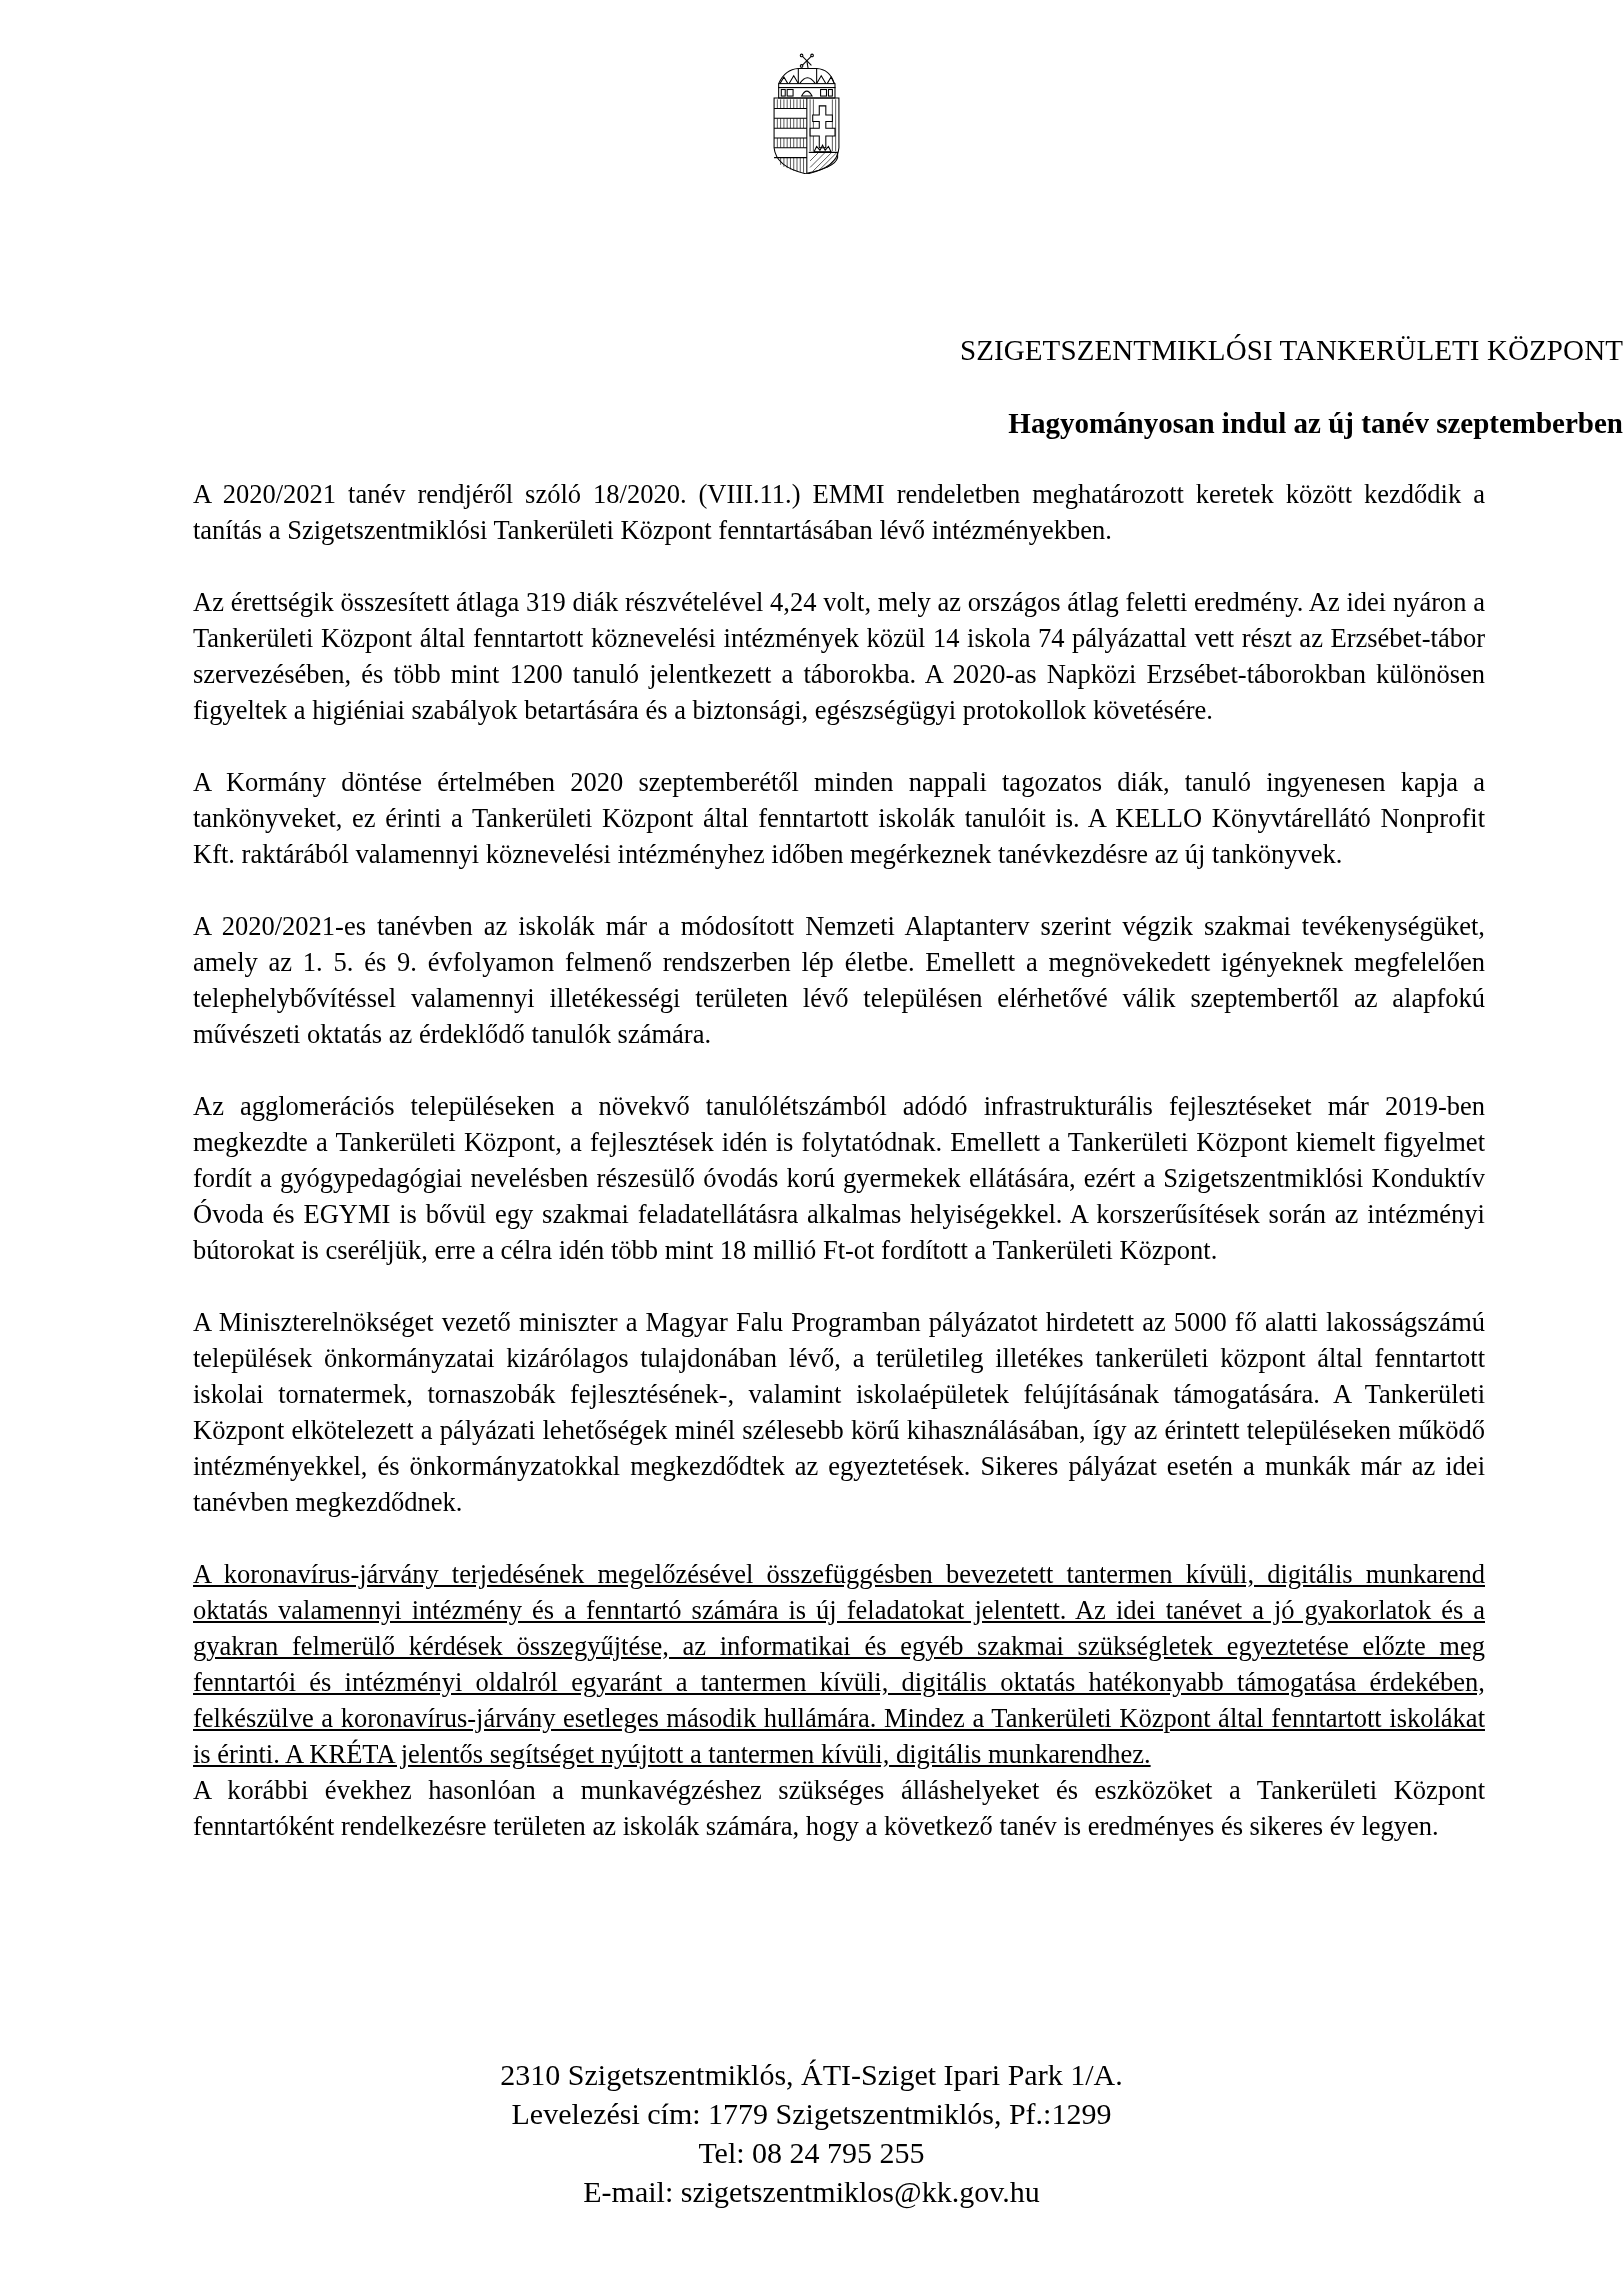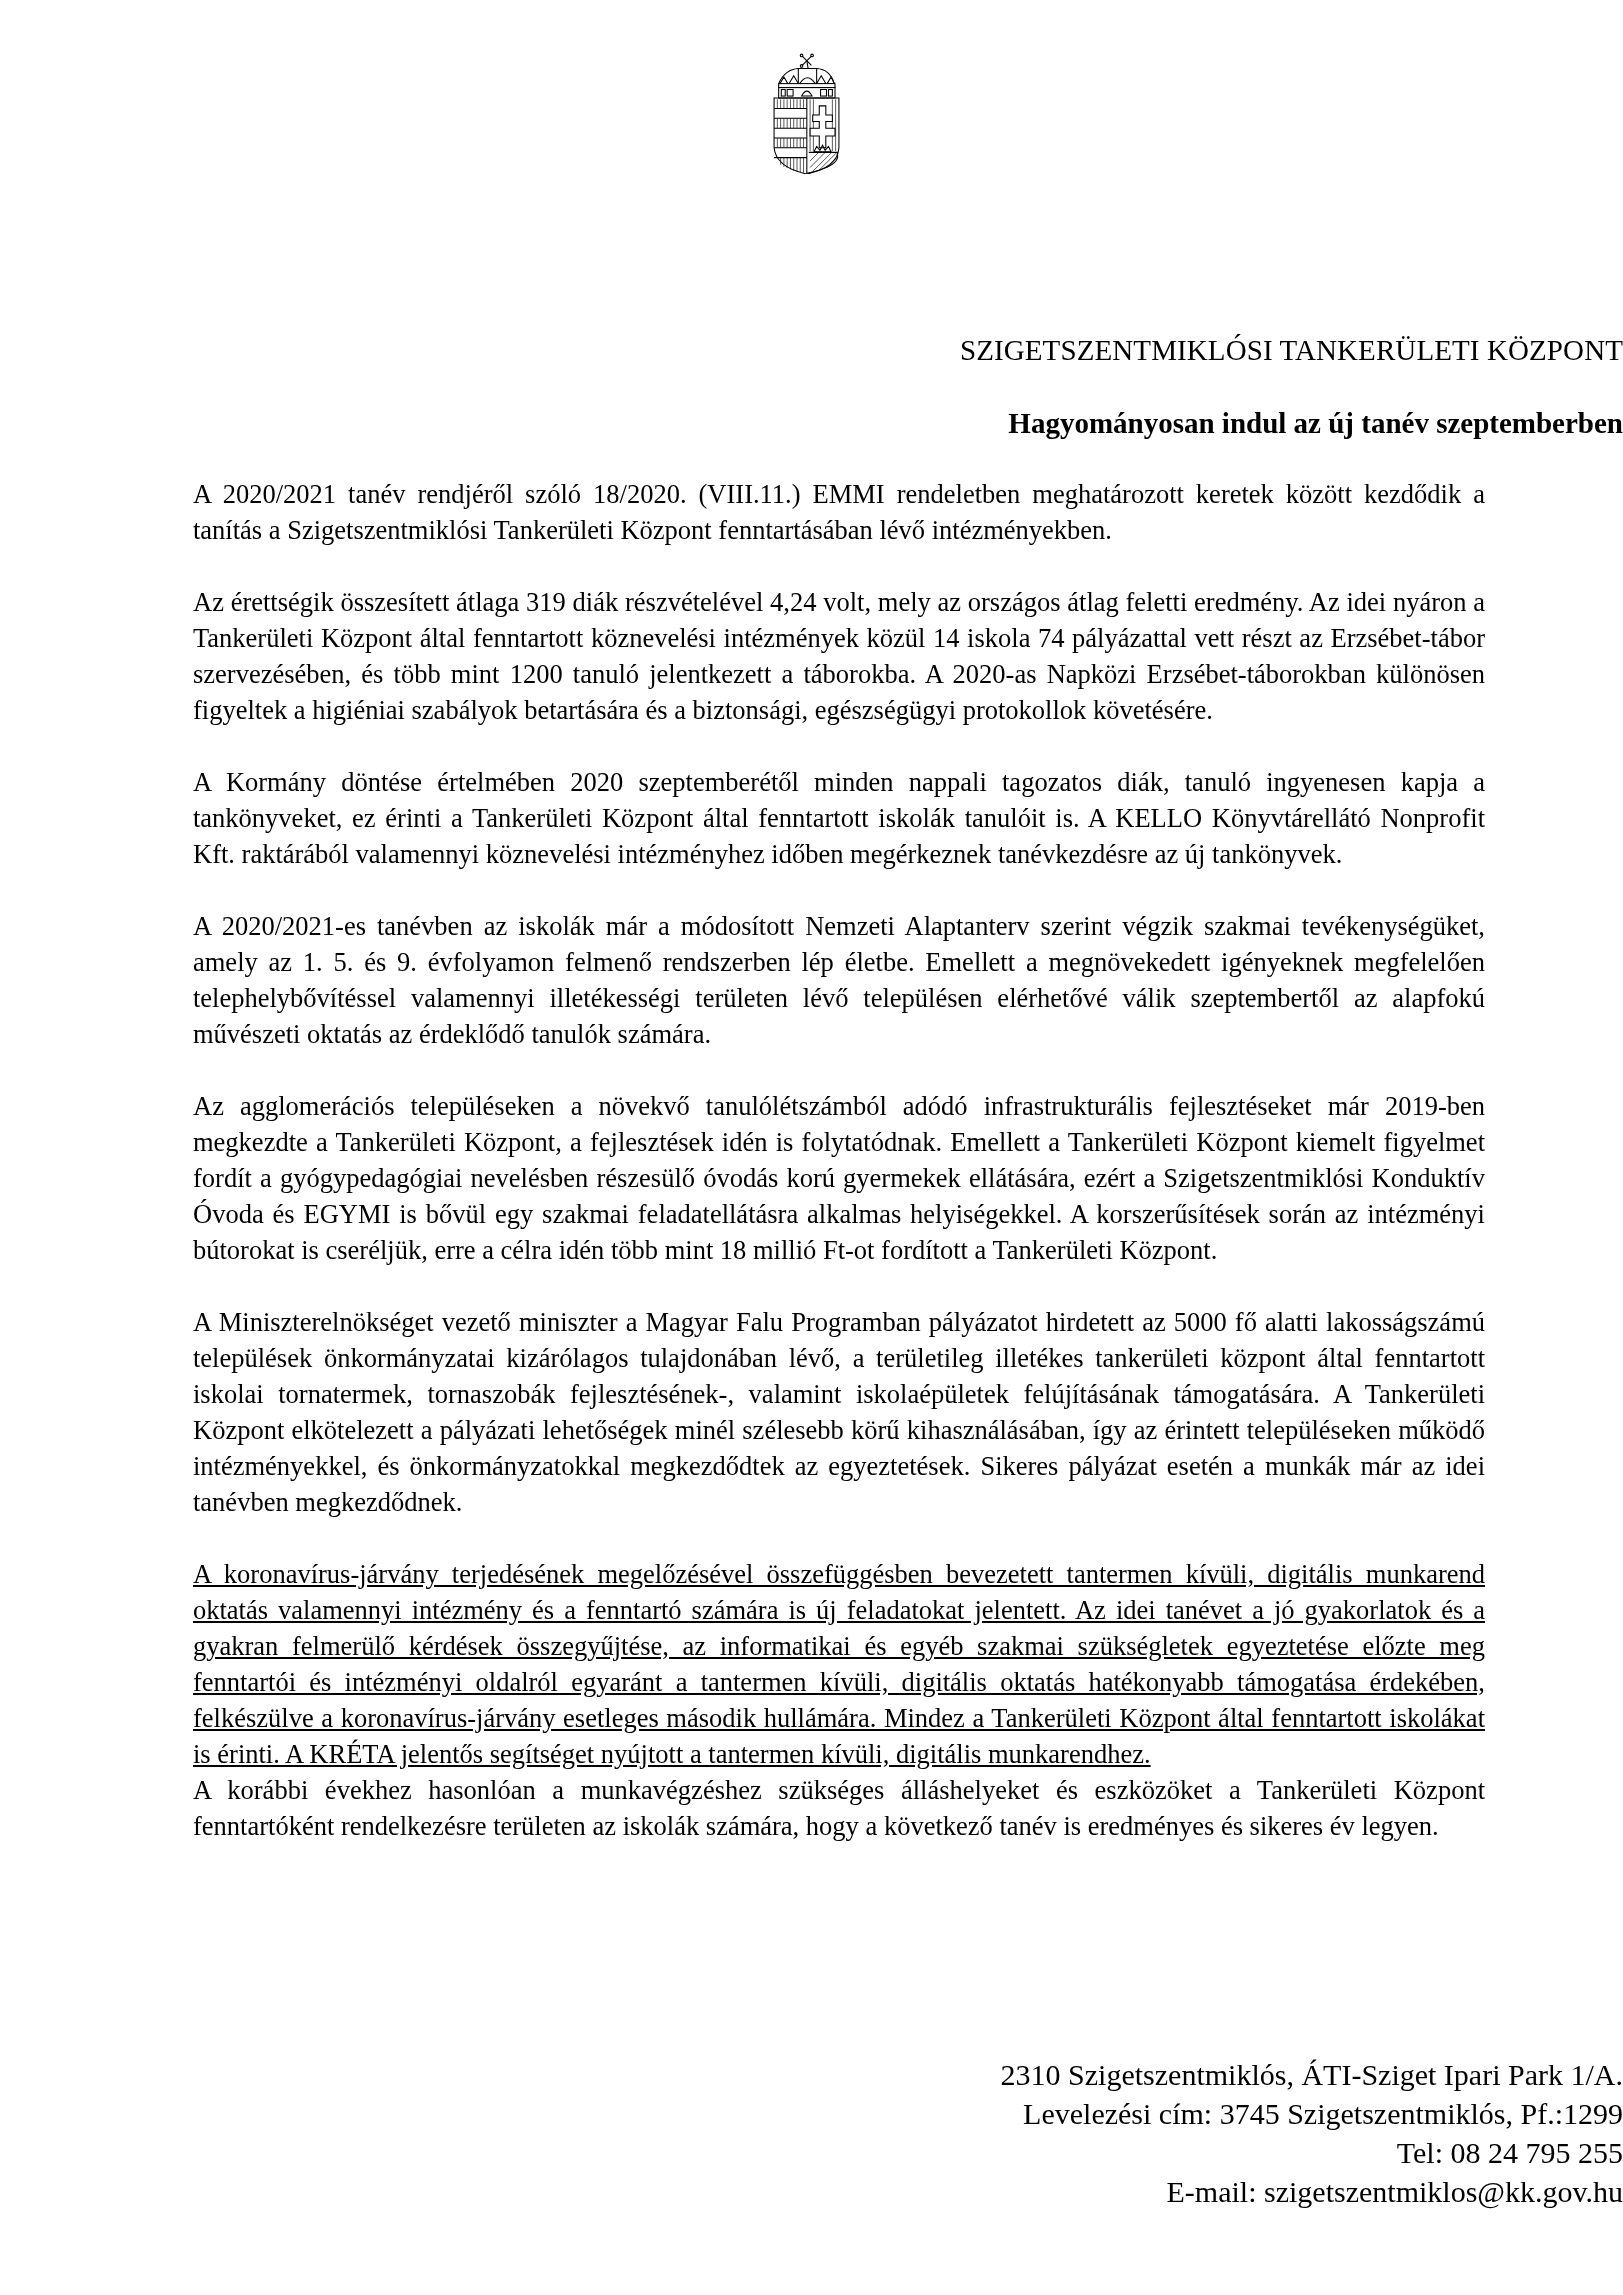--- a/index.html
+++ b/index.html
@@ -3,21 +3,21 @@
 <meta charset="utf-8">
 <style>
   html, body { margin: 0; padding: 0; background: #ffffff; }
   body { width: 1623px; height: 2295px; position: relative; overflow: hidden; color: #000; font-family: "Liberation Serif", "DejaVu Serif", serif; }
   .coat { position: absolute; left: 772px; top: 43px; width: 79px; width: 69px; height: 131px; }
   .org { position: absolute; top: 334px; left: 0; width: 1623px; text-align: right; font-size: 29px; letter-spacing: 0.1px; }
   .title { position: absolute; top: 407px; left: 0; width: 1623px; text-align: right; font-size: 29px; font-weight: bold; }
   .body-text { position: absolute; left: 193px; width: 1292px; top: 476px; font-size: 26.5px; line-height: 36px; text-align: justify; }
   .body-text p { margin: 0 0 36px 0; }
   .body-text p.tight { margin-bottom: 0; text-decoration: underline; }
-  .footer { position: absolute; top: 2055px; left: 0; width: 1623px; text-align: right; font-size: 30px; line-height: 39px; }
+  .footer { position: absolute; top: 2055px; left: 0; width: 1623px; text-align: center; font-size: 30px; line-height: 39px; }
   .footer div { margin: 0; }
 </style>
 </head>
 <body>
 
 <div class="coat">
   <svg width="69" height="131" viewBox="0 0 105 200" fill="none" stroke="#000" stroke-width="1.6">
 
     <line x1="46" y1="20" x2="60" y2="34"></line>
     <line x1="60" y1="20" x2="46" y2="34"></line>
@@ -116,17 +116,17 @@
   <p>A Kormány döntése értelmében 2020 szeptemberétől minden nappali tagozatos diák, tanuló ingyenesen kapja a tankönyveket, ez érinti a Tankerületi Központ által fenntartott iskolák tanulóit is. A KELLO Könyvtárellátó Nonprofit Kft. raktárából valamennyi köznevelési intézményhez időben megérkeznek tanévkezdésre az új tankönyvek.</p>
   <p>A 2020/2021-es tanévben az iskolák már a módosított Nemzeti Alaptanterv szerint végzik szakmai tevékenységüket, amely az 1. 5. és 9. évfolyamon felmenő rendszerben lép életbe. Emellett a megnövekedett igényeknek megfelelően telephelybővítéssel valamennyi illetékességi területen lévő településen elérhetővé válik szeptembertől az alapfokú művészeti oktatás az érdeklődő tanulók számára.</p>
   <p>Az agglomerációs településeken a növekvő tanulólétszámból adódó infrastrukturális fejlesztéseket már 2019-ben megkezdte a Tankerületi Központ, a fejlesztések idén is folytatódnak. Emellett a Tankerületi Központ kiemelt figyelmet fordít a gyógypedagógiai nevelésben részesülő óvodás korú gyermekek ellátására, ezért a Szigetszentmiklósi Konduktív Óvoda és EGYMI is bővül egy szakmai feladatellátásra alkalmas helyiségekkel. A korszerűsítések során az intézményi bútorokat is cseréljük, erre a célra idén több mint 18 millió Ft-ot fordított a Tankerületi Központ.</p>
   <p>A Miniszterelnökséget vezető miniszter a Magyar Falu Programban pályázatot hirdetett az 5000 fő alatti lakosságszámú települések önkormányzatai kizárólagos tulajdonában lévő, a területileg illetékes tankerületi központ által fenntartott iskolai tornatermek, tornaszobák fejlesztésének-, valamint iskolaépületek felújításának támogatására. A Tankerületi Központ elkötelezett a pályázati lehetőségek minél szélesebb körű kihasználásában, így az érintett településeken működő intézményekkel, és önkormányzatokkal megkezdődtek az egyeztetések. Sikeres pályázat esetén a munkák már az idei tanévben megkezdődnek.</p>
   <p class="tight">A koronavírus-járvány terjedésének megelőzésével összefüggésben bevezetett tantermen kívüli, digitális munkarend oktatás valamennyi intézmény és a fenntartó számára is új feladatokat jelentett. Az idei tanévet a jó gyakorlatok és a gyakran felmerülő kérdések összegyűjtése, az informatikai és egyéb szakmai szükségletek egyeztetése előzte meg fenntartói és intézményi oldalról egyaránt a tantermen kívüli, digitális oktatás hatékonyabb támogatása érdekében, felkészülve a koronavírus-járvány esetleges második hullámára. Mindez a Tankerületi Központ által fenntartott iskolákat is érinti. A KRÉTA jelentős segítséget nyújtott a tantermen kívüli, digitális munkarendhez.</p>
   <p>A korábbi évekhez hasonlóan a munkavégzéshez szükséges álláshelyeket és eszközöket a Tankerületi Központ fenntartóként rendelkezésre területen az iskolák számára, hogy a következő tanév is eredményes és sikeres év legyen.</p>
 </div>
 
 <div class="footer">
   <div>2310 Szigetszentmiklós, ÁTI-Sziget Ipari Park 1/A.</div>
-  <div>Levelezési cím: 3745 Szigetszentmiklós, Pf.:1299</div>
+  <div>Levelezési cím: 1779 Szigetszentmiklós, Pf.:1299</div>
   <div>Tel: 08 24 795 255</div>
   <div>E-mail: szigetszentmiklos@kk.gov.hu</div>
 </div>
 
 
 </body></html>

